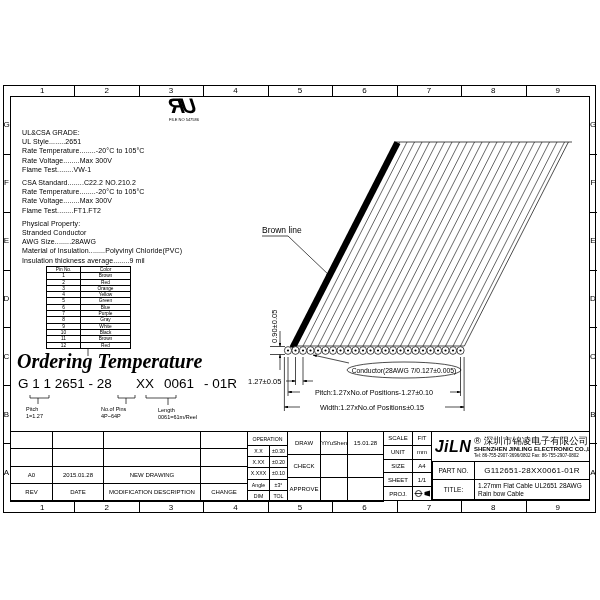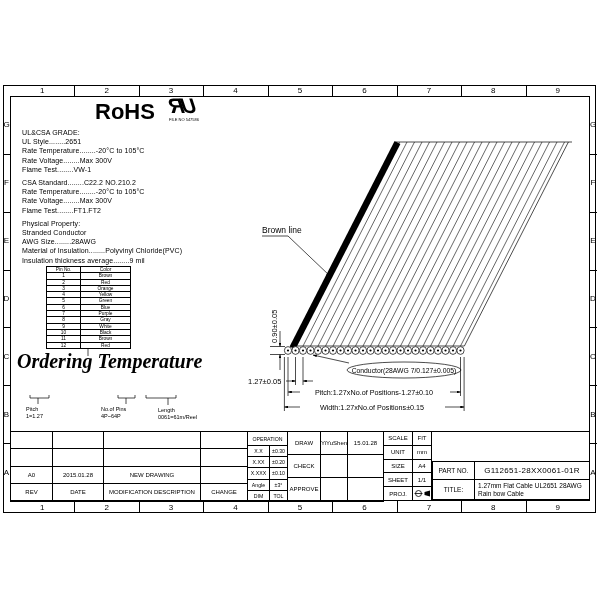--- a/index.html
+++ b/index.html
@@ -62,21 +62,20 @@
   .part-val{font-size:8px !important;letter-spacing:.3px;}
   .title-cell{text-align:left !important;padding-left:3px !important;font-size:6.2px;line-height:7.5px;}
 </style>
 </head>
 <body>
 
 <div id="sheet">
   <div class="outer-frame"></div>
   <div class="inner-frame"></div>
 
-  <div class="rohs">RoHS</div>
   <div class="ul-mark">
     <span class="glyph">UR</span>
     <div class="ul-file">FILE NO 547586</div>
   </div>
 
   <div class="specs">
     <div class="grp" id="spec-ul">
         <div>UL&amp;CSA GRADE:</div>
         <div>UL Style........2651</div>
         <div>Rate Temperature........-20°C to 105°C</div>
@@ -157,20 +156,26 @@
           </tr>
           <tr>
             <td>12</td>
             <td>Red</td>
           </tr>
         </tbody>
     </table>
   </div>
 
   <div class="ord-title">Ordering Temperature</div>
+  <div id="code">
+    <span style="left:0">G 1 1 2651 - 28</span>
+    <span style="left:118px">XX</span>
+    <span style="left:146px">0061</span>
+    <span style="left:186px">- 01R</span>
+  </div>
   <div class="ord-label" style="left:26px;top:406px">
     <div>Pitch</div>
       <div>1=1.27</div>
   </div>
   <div class="ord-label" style="left:101px;top:406px">
     <div>No.of Pins</div>
       <div>4P~64P</div>
   </div>
   <div class="ord-label" style="left:158px;top:407px">
     <div>Length</div>
@@ -424,20 +429,28 @@
           <circle cx="4.5" cy="4.5" r="3" fill="none" stroke="#000" stroke-width="0.8"></circle>
           <line x1="0.5" y1="4.5" x2="8.5" y2="4.5" stroke="#000" stroke-width="0.8"></line>
           <path d="M16,1.5 L10.5,3 V6 L16,7.5 z" fill="#000"></path>
         </svg>
       </td>
           </tr>
     </tbody>
       </table>
 
     <div id="right-block">
+      <div class="company">
+        <div class="logo">JiLN</div>
+        <div class="cstack">
+          <div class="cn"><span>®</span> <span>深圳市锦凌电子有限公司</span></div>
+          <div class="en">SHENZHEN JINLING ELECTRONIC CO.,LTD</div>
+          <div class="tel">Tel: 86-755-2907-3696/0802   Fax: 86-755-2907-0802</div>
+        </div>
+      </div>
       <table id="part-table">
         <colgroup>
             <col style="width:42px">
             <col style="width:115px">
           </colgroup>
         <tbody>
             <tr style="height:18px">
           <td>PART NO.</td>
           <td class="part-val">G112651-28XX0061-01R</td>
         </tr>

